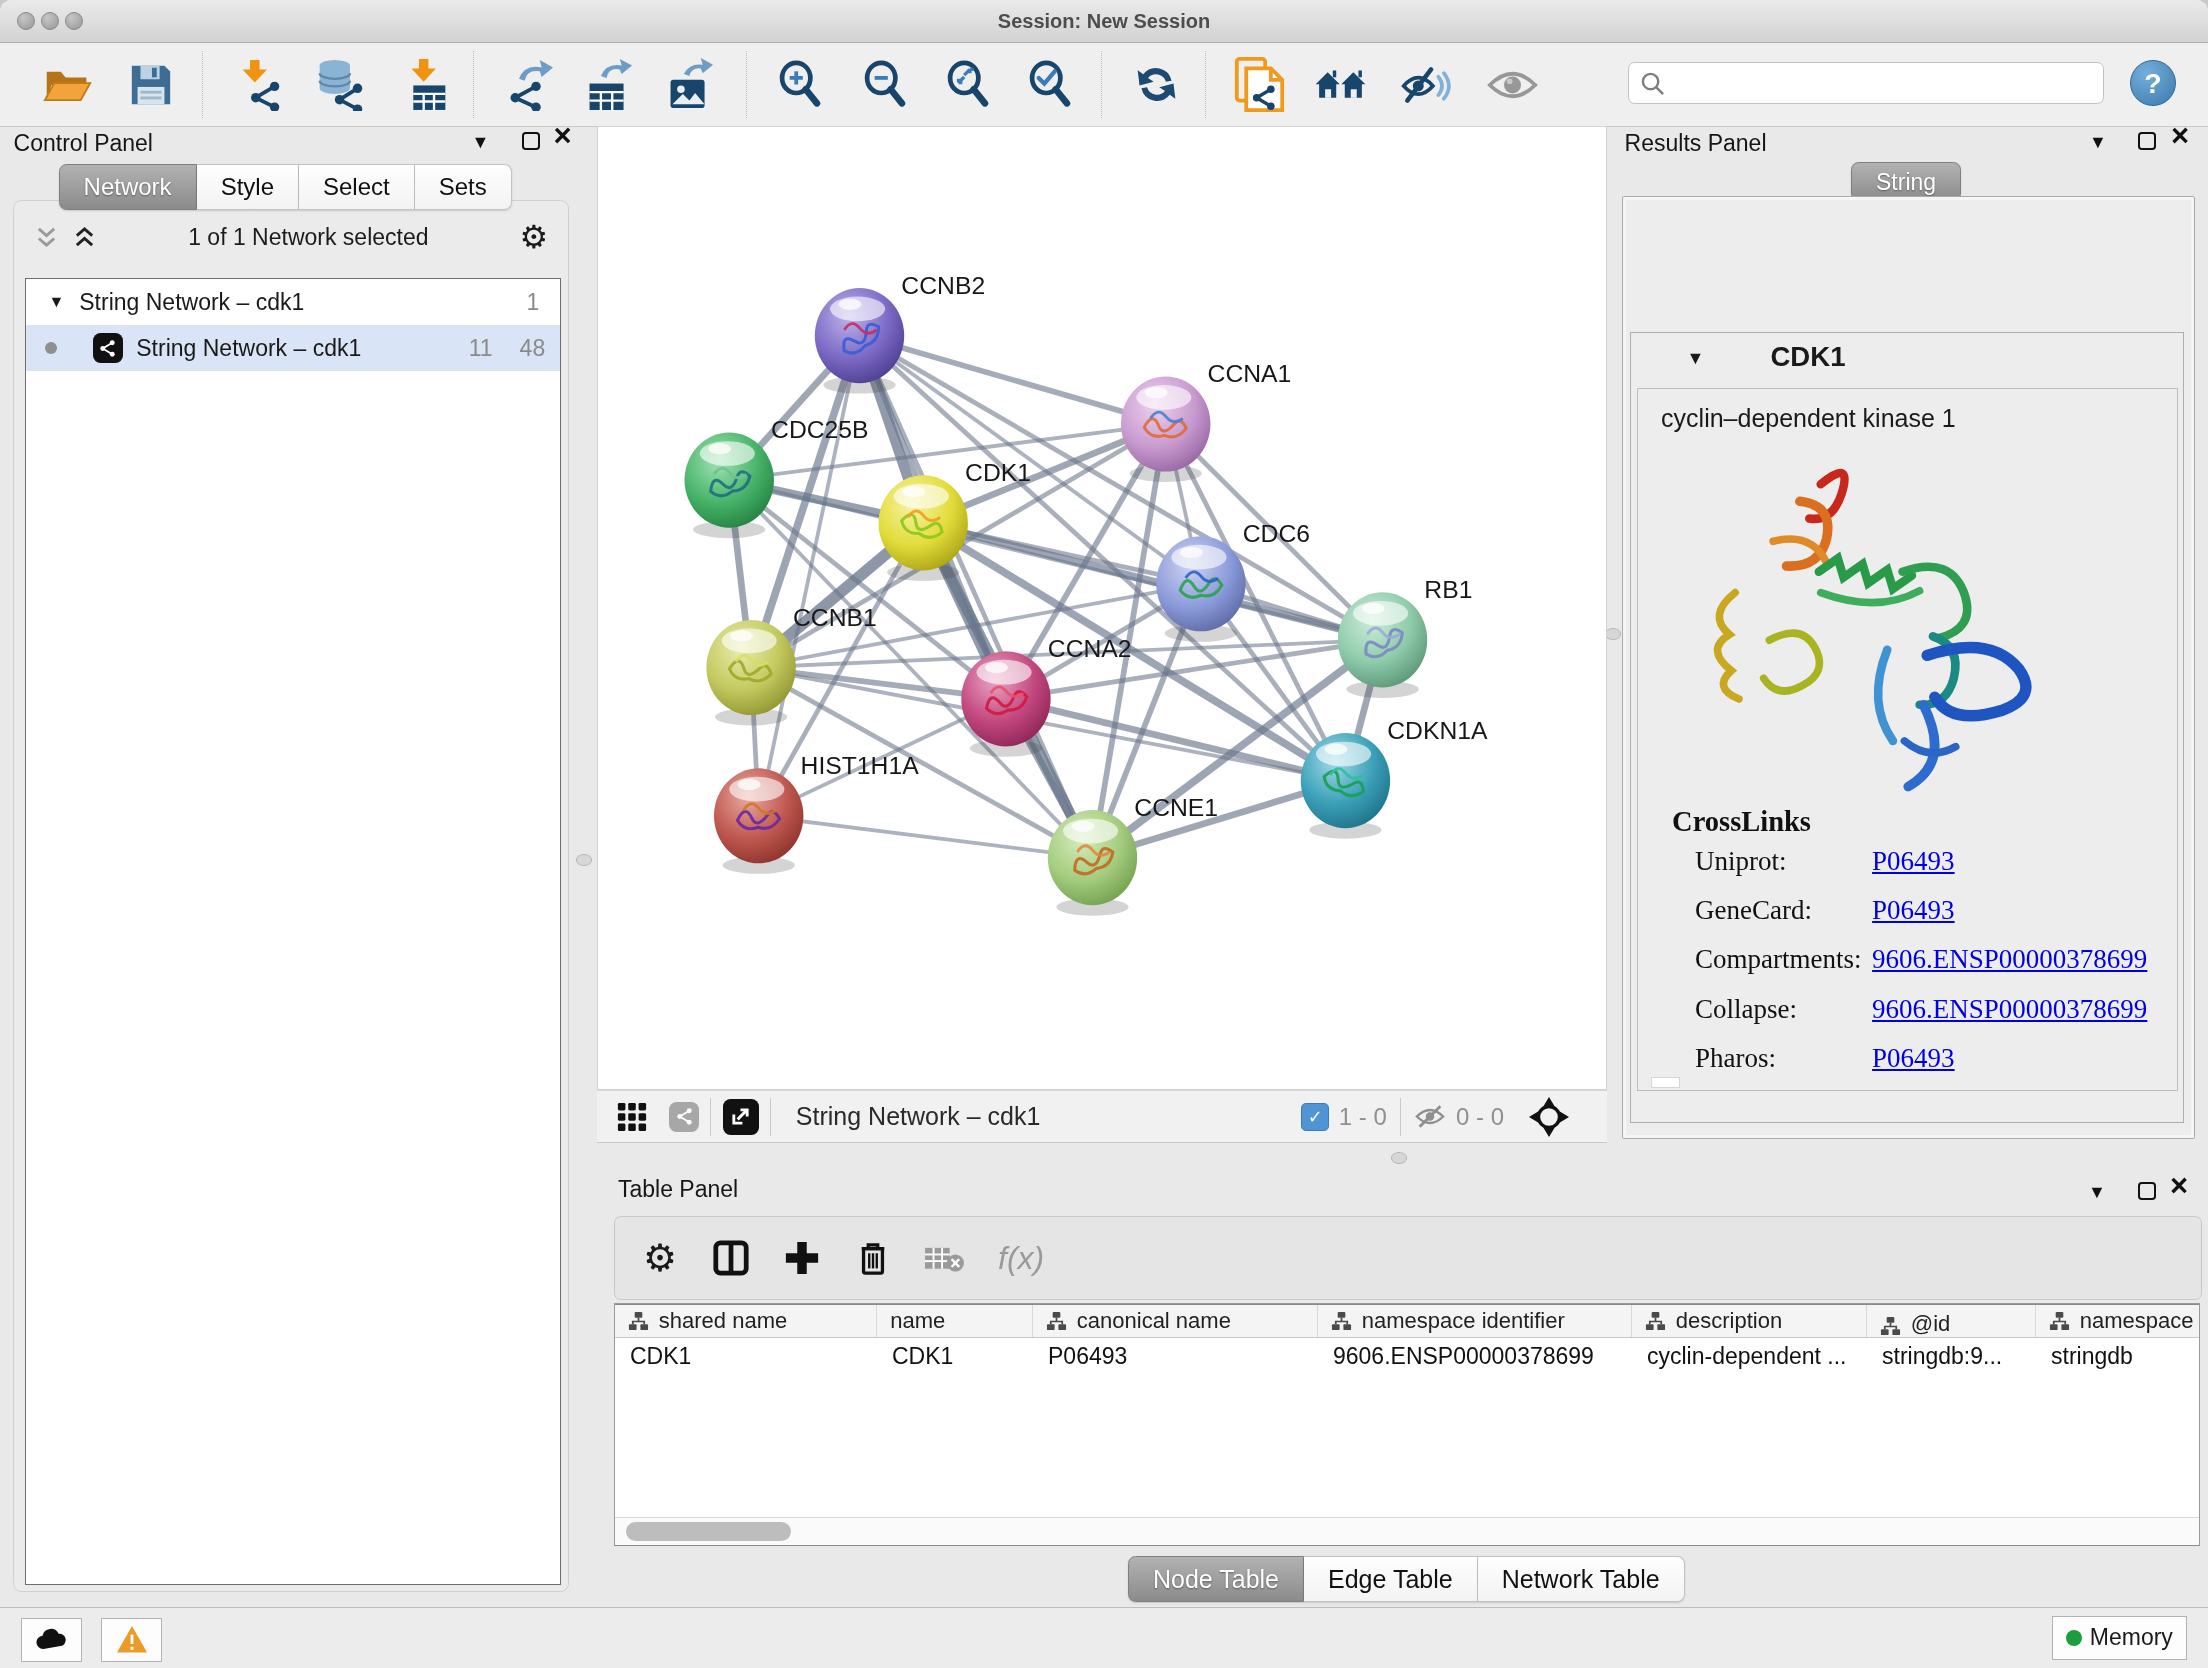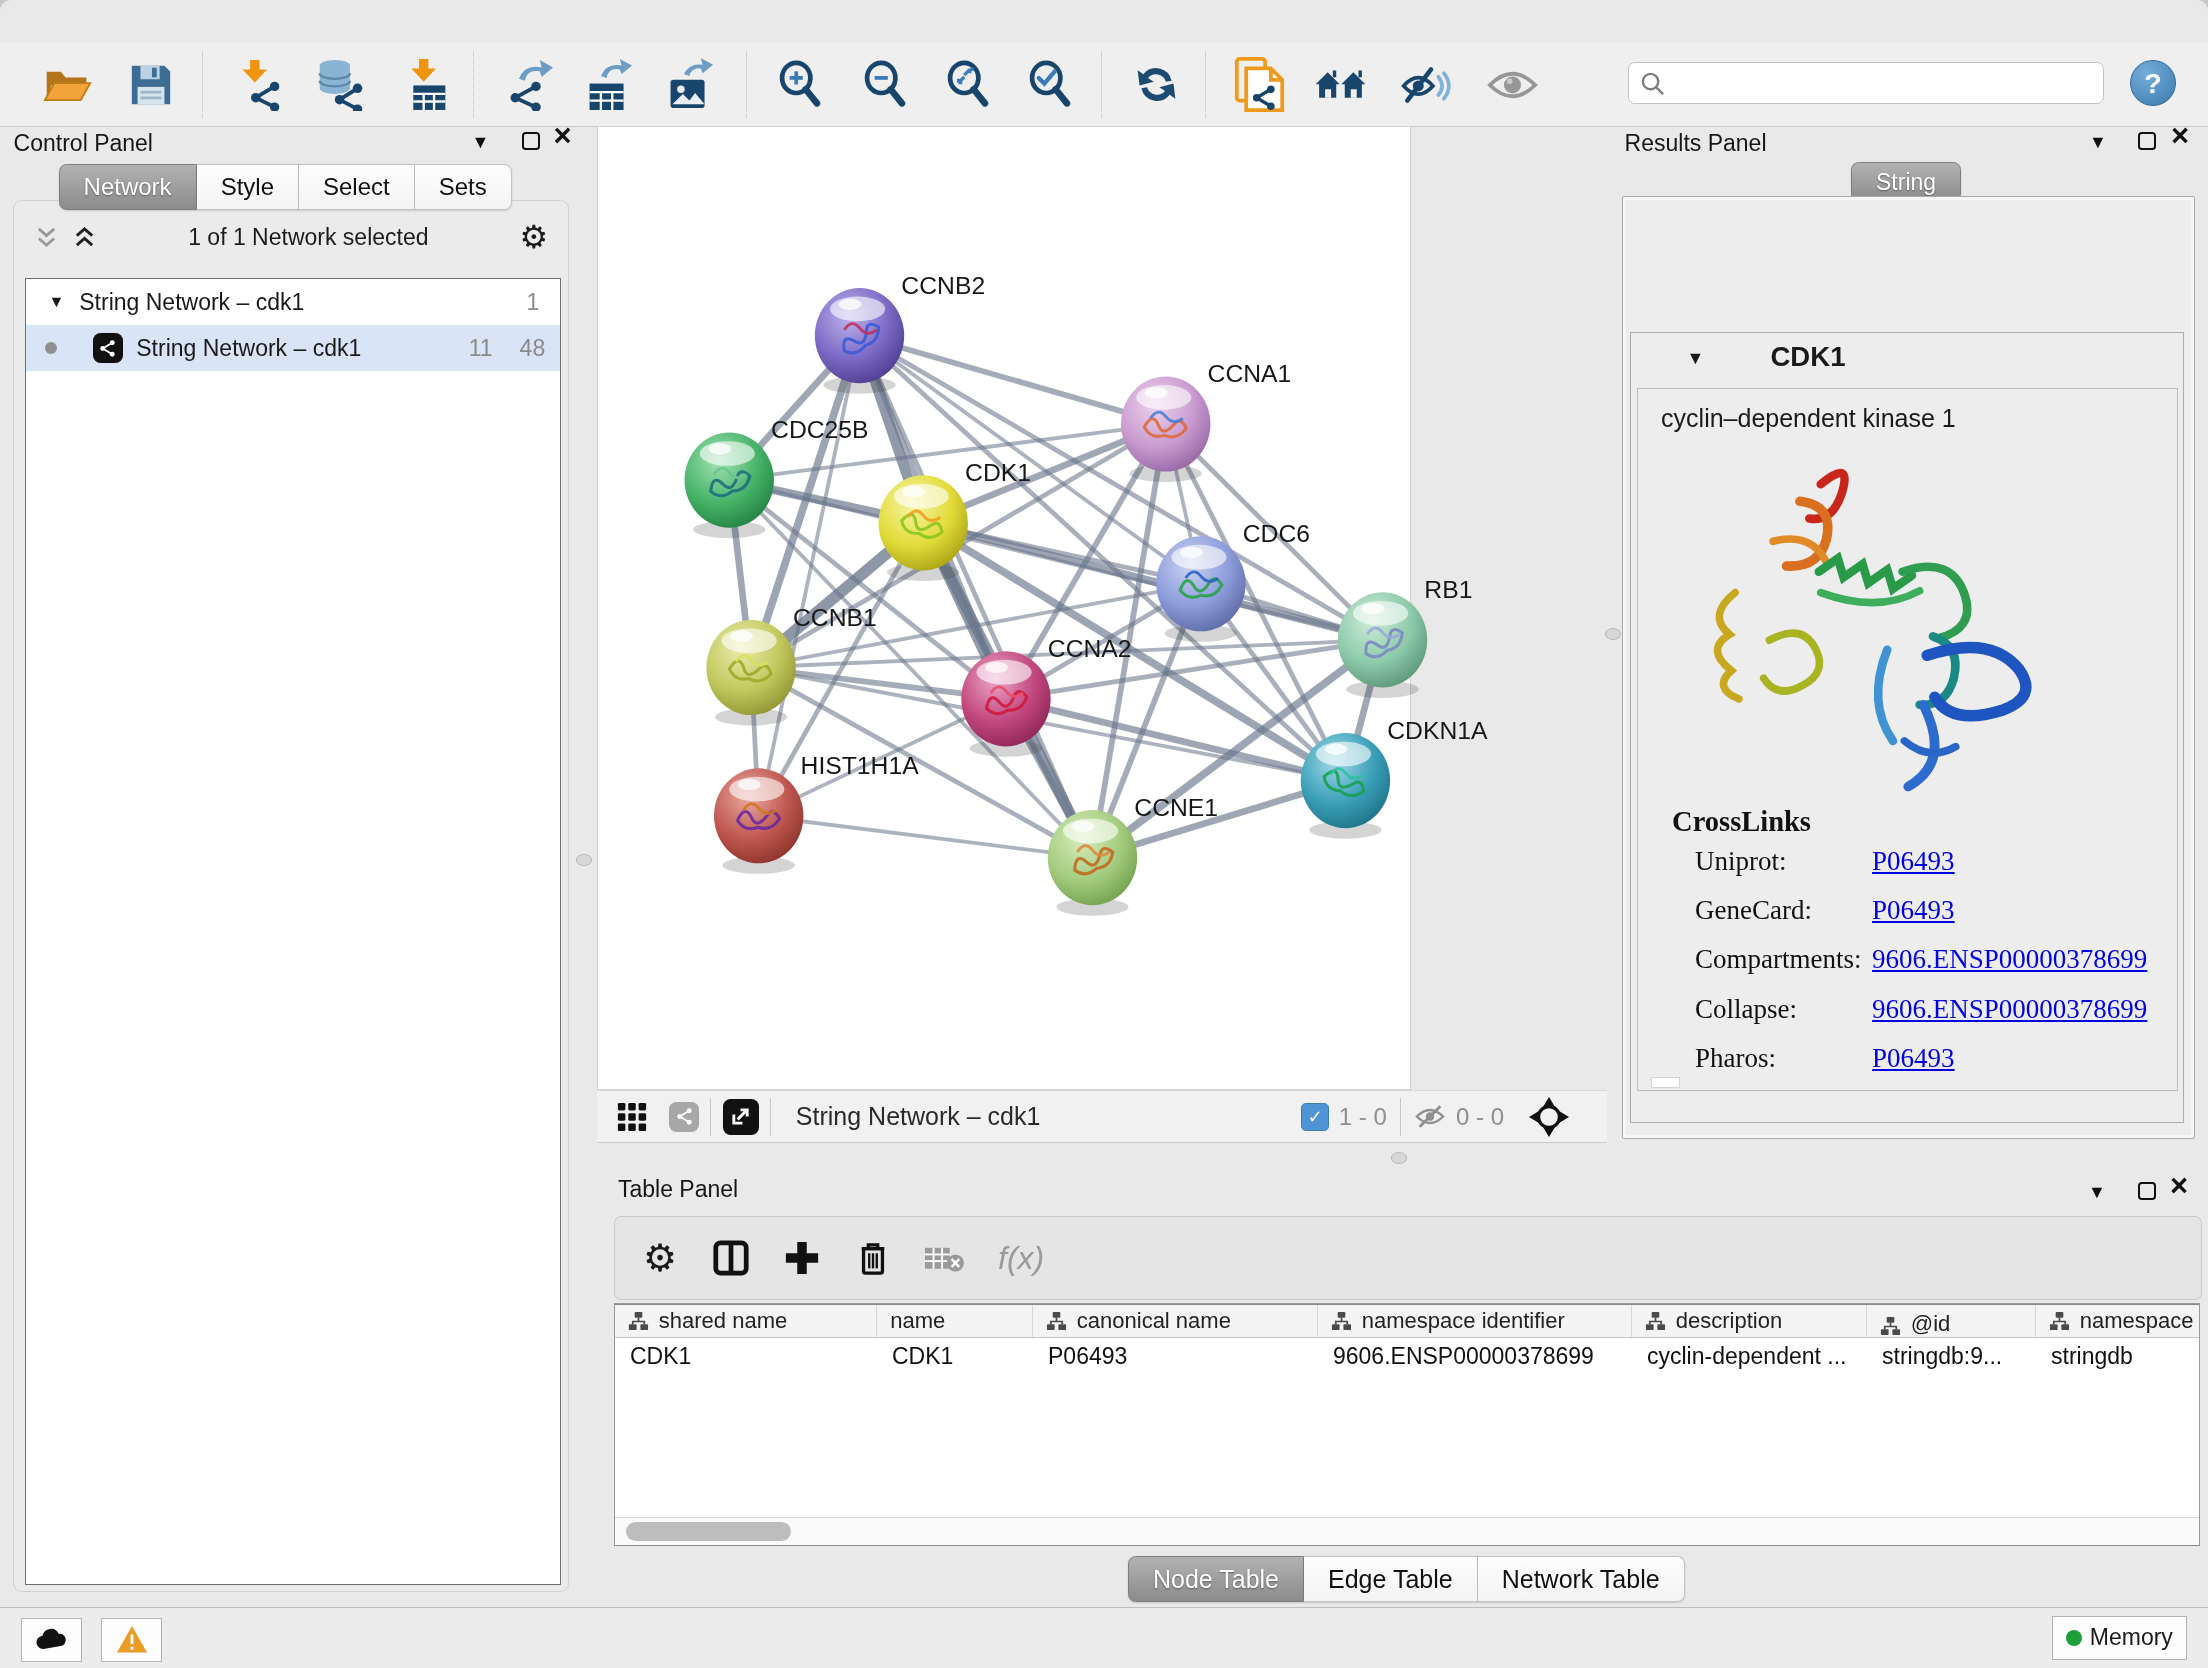--- a/index.html
+++ b/index.html
@@ -45,21 +45,21 @@
   .selrow{position:absolute;left:15px;right:15px;top:91px;height:40px;display:flex;align-items:center;}
   .selrow .status{flex:1;text-align:center;font-size:23px;color:#1c1c1c;}
   .treebox{position:absolute;left:17px;right:11.4px;top:152px;bottom:15px;background:#fff;border:1.9px solid #6e6e6e;}
   .trow{display:flex;align-items:center;height:46px;font-size:23px;}
   .trow .caret{width:25px;margin-left:23px;font-size:16px;}
   .trow .cnt{color:#8a8a8a;}
   .trow.child{background:#d9e4f6;}
   .dot{width:12.4px;height:12.4px;border-radius:50%;background:#8f8f8f;margin-left:19px;}
   .shareblk{width:30px;height:30px;border-radius:7.6px;background:#111;display:flex;align-items:center;justify-content:center;}
   
-  .netview{position:absolute;left:597px;top:126px;width:814px;height:964px;background:#fff;
+  .netview{position:absolute;left:597px;top:126px;width:1010px;height:964px;background:#fff;
            border:1px solid #d2d2d2;box-sizing:border-box;}
   .netbar{position:absolute;left:597px;top:1090px;width:1010px;height:53px;background:#f1f1f1;
           border-top:1px solid #d8d8d8;border-bottom:1px solid #c9c9c9;box-sizing:border-box;
           display:flex;align-items:center;}
   .nbsep{width:0;height:38px;border-left:1px solid #c9c9c9;margin:0 11.4px;}
   .netbar .ntitle{font-size:25px;color:#2a2a2a;margin-left:13.3px;}
   .counts{font-size:24px;color:#8f8f8f;margin-left:9.5px;}
   .checkbox{width:26px;height:26px;border-radius:4.8px;background:#4f94d4;color:#fff;font-size:18px;
             display:flex;align-items:center;justify-content:center;border:1px solid #3c7cb4;}
   .grip{position:absolute;width:14.3px;height:9.5px;border-radius:50%;background:#d7d7d7;border:1px solid #b5b5b5;}
@@ -103,20 +103,26 @@
           display:flex;align-items:center;justify-content:center;gap:7.6px;font-size:23px;}
   .greendot{width:16px;height:16px;border-radius:50%;background:#1d9e3c;}
   svg{display:block;}
   text.nlabel{font-family:"Liberation Sans",sans-serif;font-size:26px;fill:#171717;}
 </style>
 </head>
 <body>
 
 <div class="app">
 
+  <div class="titlebar">
+    <span class="light" style="left:17px"></span>
+    <span class="light" style="left:41px"></span>
+    <span class="light" style="left:65px"></span>
+    <div class="title-text">Session: New Session</div>
+  </div>
 
   <div class="toolbar">
     <div class="ti" style="left:41px">
       <svg width="51" height="46" viewBox="0 0 54 48">
         <path d="M5 40 V10 h15 l5 6 h22 v8 H10 z" fill="#b5741a"></path>
         <path d="M3 40 L13 22 h38 L41 40 z" fill="#f2a33a" stroke="#c07c14" stroke-width="2"></path>
       </svg>
     </div>
     <div class="ti" style="left:124px">
       <svg width="46" height="46" viewBox="0 0 48 48">

